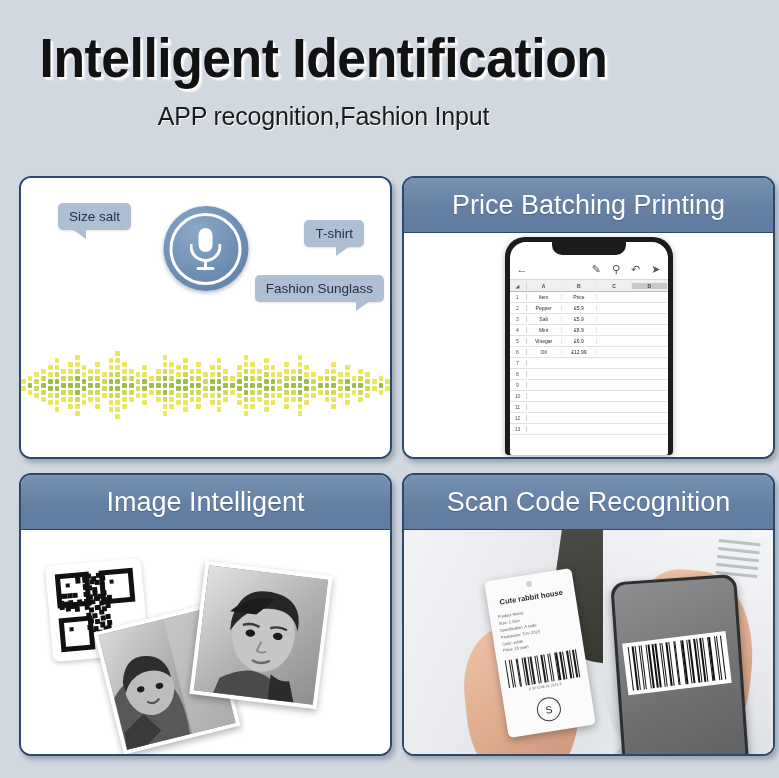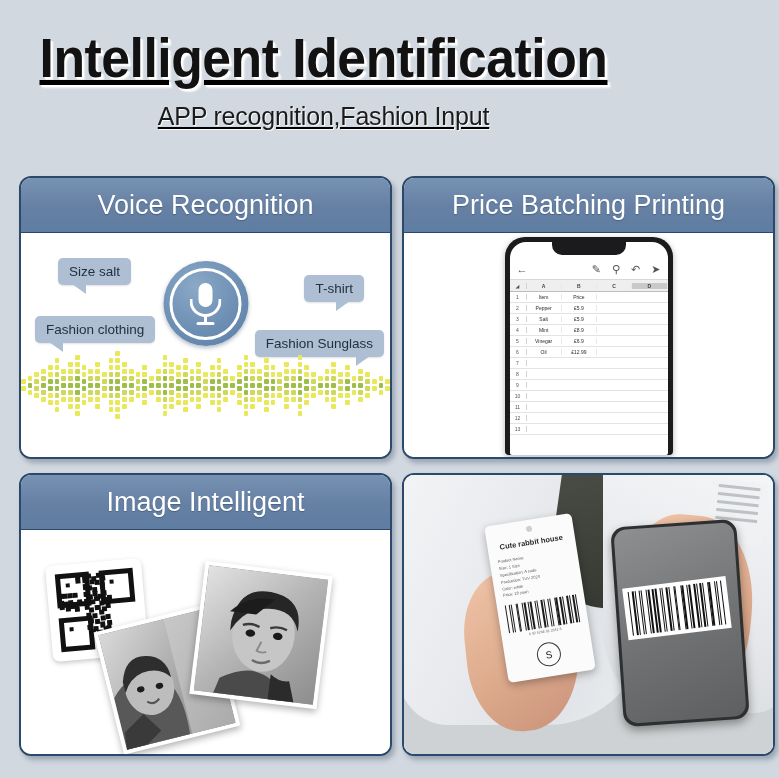--- a/index.html
+++ b/index.html
@@ -3,21 +3,21 @@
 <meta charset="utf-8">
 <title>Intelligent Identification</title>
 <style>
   html,body{margin:0;padding:0;}
   body{
     width:779px;height:778px;overflow:hidden;
     background:#d2d8e0;
     font-family:"Liberation Sans","DejaVu Sans",sans-serif;
     -webkit-font-smoothing:antialiased;
   }
-  .page{position:relative;width:647px;height:778px;box-sizing:border-box;text-decoration:underline;}
+  .page{position:relative;width:647px;height:778px;box-sizing:border-box;}
 
   
   .header{padding-top:30px;text-align:center;}
   .title{
     font-size:55px;font-weight:bold;color:#121212;
     letter-spacing:-0.5px;line-height:1.05;
     font-family:"Liberation Sans Narrow","Liberation Sans",sans-serif;
     transform:scaleX(0.94);
     text-shadow:2px 2px 0 #ffffff, 3px 3px 2px rgba(255,255,255,.85);
   }
@@ -245,28 +245,24 @@
 <div class="page">
 
   <div class="header">
     <div class="title">Intelligent Identification</div>
     <div class="subtitle">APP recognition,Fashion Input</div>
   </div>
 
   <div class="grid">
 
     <div class="card">
-      <div class="card-head">
-        <h2>Voice Recognition</h2>
-      </div>
       <div class="card-body">
 
         <div class="bubble tl b-salt">Size salt</div>
         <div class="bubble tr b-tshirt">T-shirt</div>
-        <div class="bubble tl b-cloth">Fashion clothing</div>
         <div class="bubble tr b-sun">Fashion Sunglass</div>
 
         <div class="mic-wrap">
           <div class="mic-outer">
             <div class="mic-ring">
               <div class="mic-glyph">
                 <div class="mic-cap"></div>
                 <div class="mic-arc"></div>
                 <div class="mic-stem"></div>
                 <div class="mic-base"></div>
@@ -946,20 +942,23 @@
               <path d="M20 92 Q40 80 52 84 Q70 88 74 106 L16 106 Z" fill="#4a4a4a"></path>
               <path d="M62 84 q8 6 16 4 l6 18 -22 0 Z" fill="#2b2b2b"></path>
             </svg>
           </div>
         </div>
 
       </div>
     </div>
 
     <div class="card">
+      <div class="card-head">
+        <h2>Scan Code Recognition</h2>
+      </div>
       <div class="card-body">
         <div class="scan-scene">
           <div class="shirt"></div>
           <div class="dark-bg"></div>
           <div class="shirt2"></div>
           <div class="rack">
               <i></i>
               <i></i>
               <i></i>
               <i></i>

